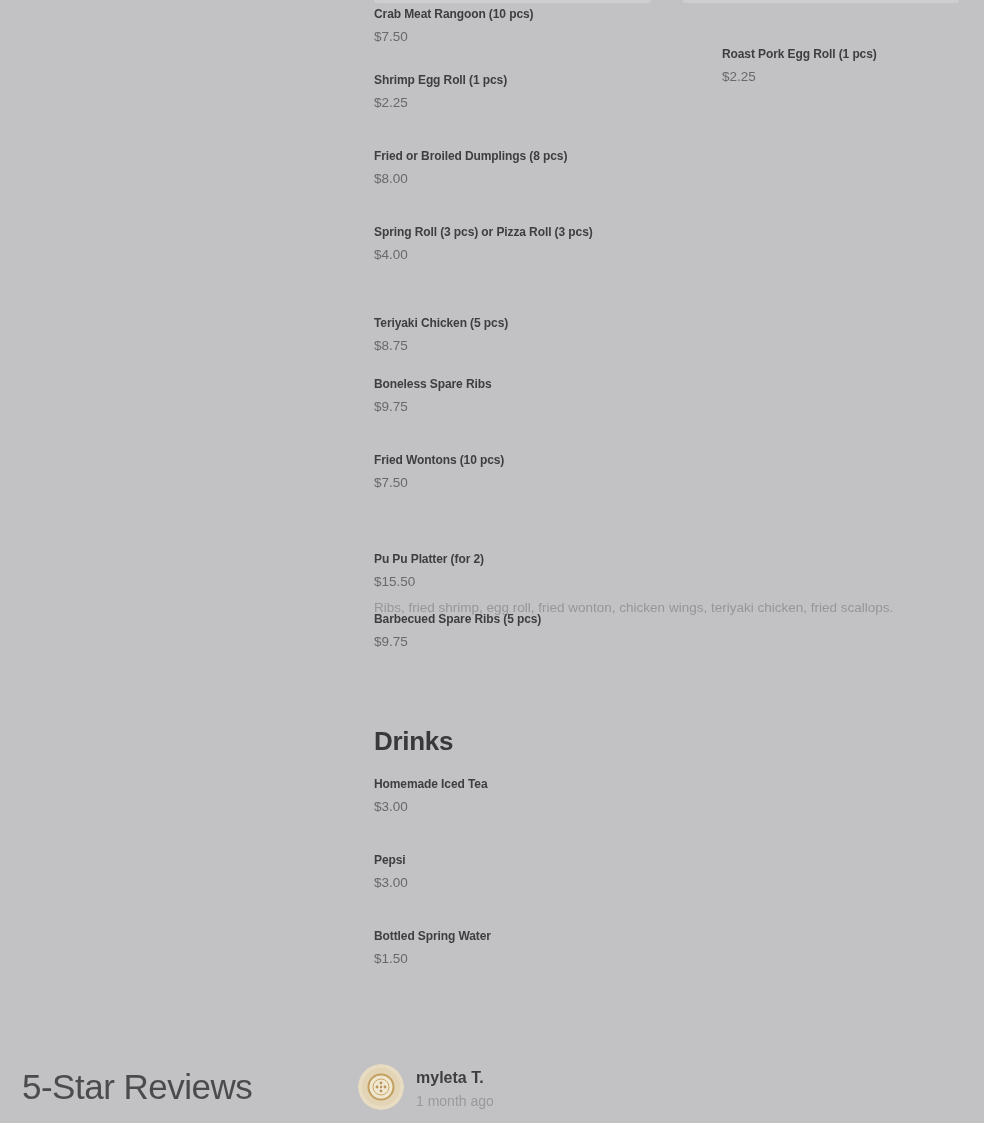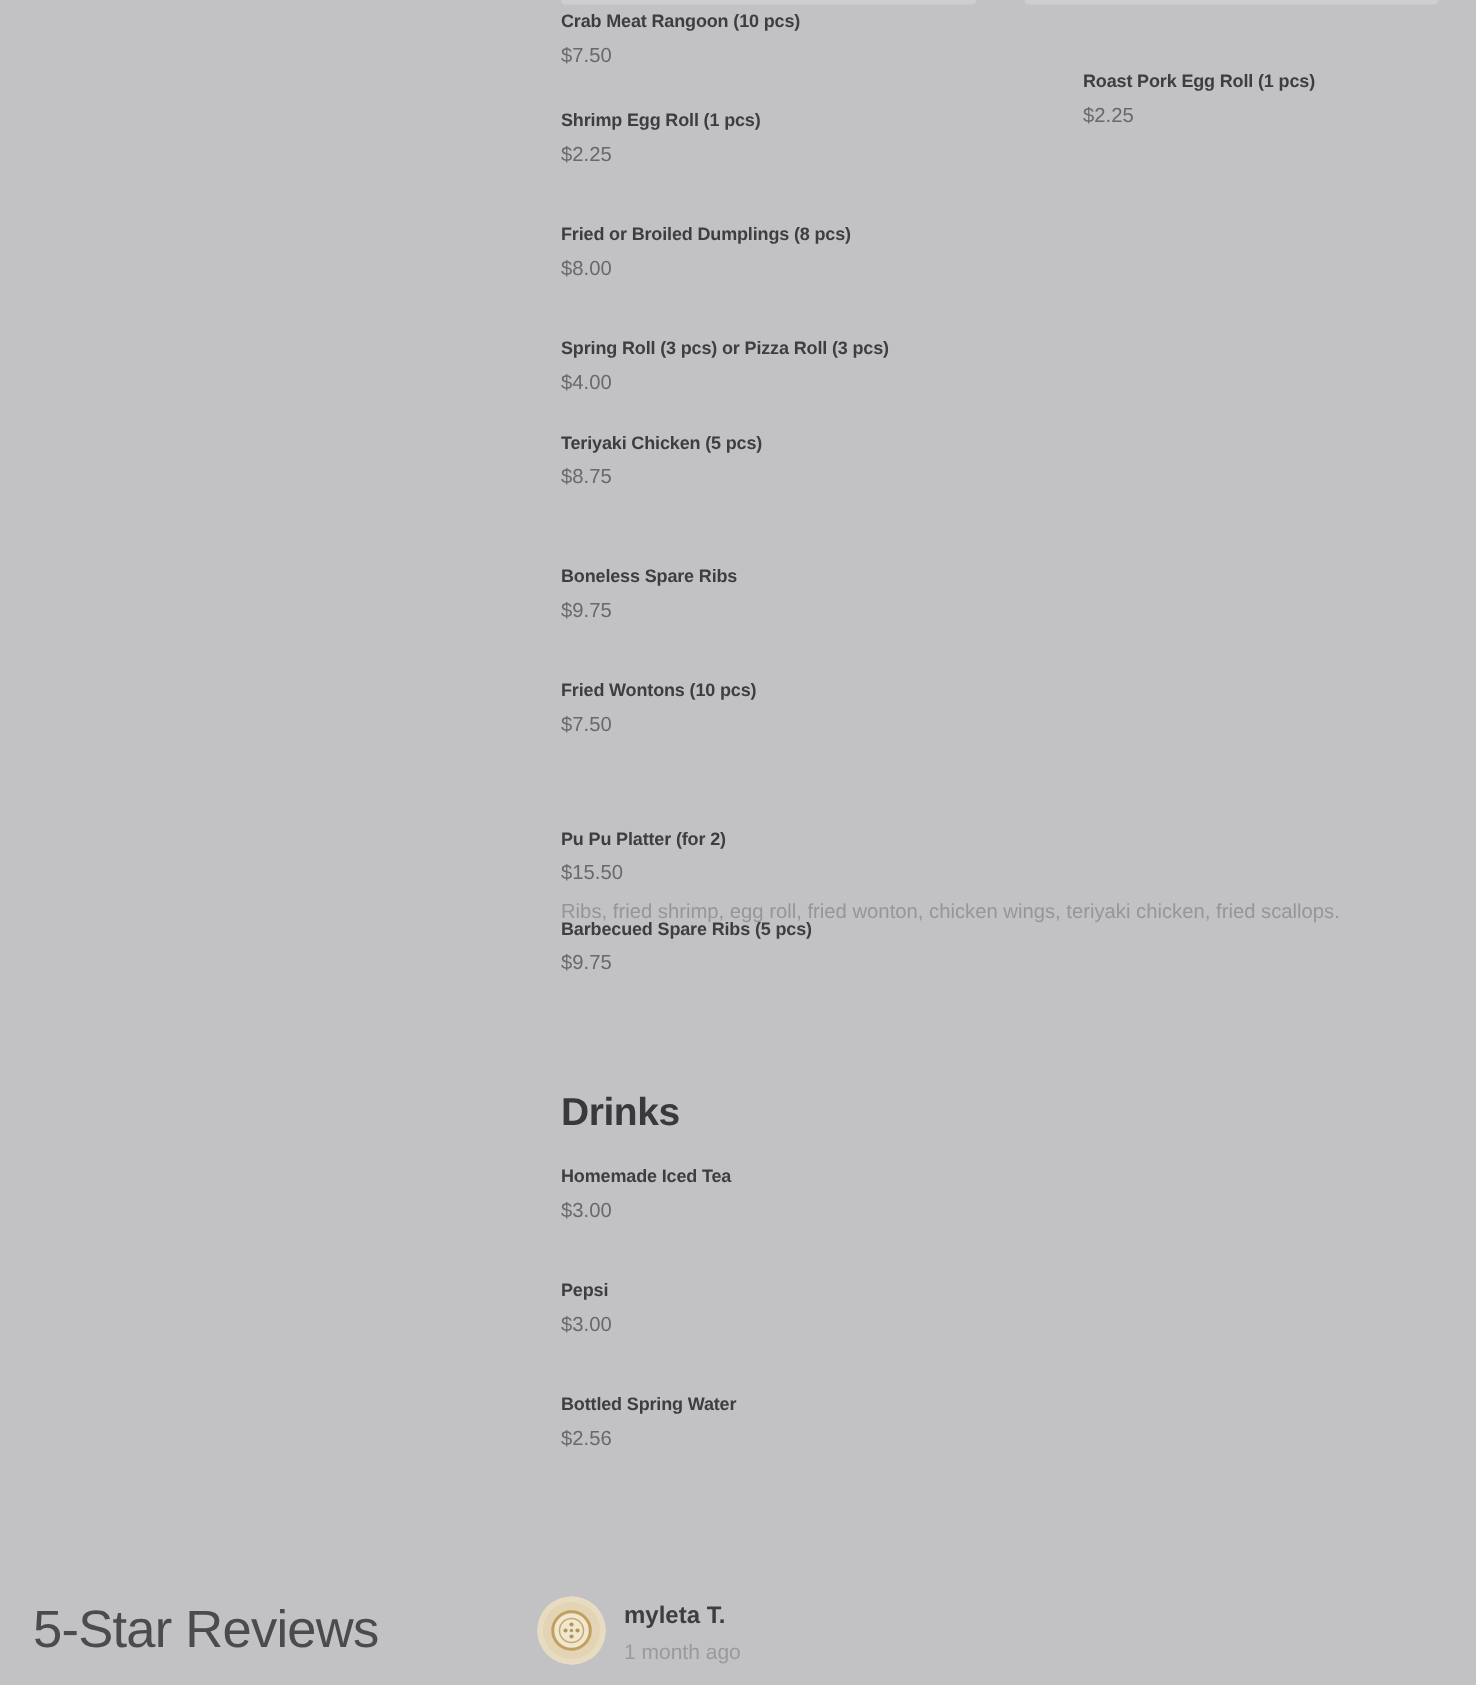--- a/index.html
+++ b/index.html
@@ -98,21 +98,21 @@
   <div class="mi" style="top:145px">
     <div class="mi-name">Fried or Broiled Dumplings (8 pcs)</div>
     <div class="mi-price">$8.00</div>
   </div>
 
   <div class="mi" style="top:221px">
     <div class="mi-name">Spring Roll (3 pcs) or Pizza Roll (3 pcs)</div>
     <div class="mi-price">$4.00</div>
   </div>
 
-  <div class="mi" style="top:284px">
+  <div class="mi" style="top:312px">
     <div class="mi-name">Teriyaki Chicken (5 pcs)</div>
     <div class="mi-price">$8.75</div>
   </div>
 
   <div class="mi" style="top:373px">
     <div class="mi-name">Boneless Spare Ribs</div>
     <div class="mi-price">$9.75</div>
   </div>
 
   <div class="mi" style="top:449px">
@@ -138,21 +138,21 @@
     <div class="mi-price">$3.00</div>
   </div>
 
   <div class="mi" style="top:849px">
     <div class="mi-name">Pepsi</div>
     <div class="mi-price">$3.00</div>
   </div>
 
   <div class="mi" style="top:925px">
     <div class="mi-name">Bottled Spring Water</div>
-    <div class="mi-price">$2.56</div>
+    <div class="mi-price">$1.50</div>
   </div>
 
   <div class="reviews-heading">5-Star Reviews</div>
 
   <div class="review-card">
     <div class="review-avatar">
       <span>
         <svg width="46" height="46" viewBox="0 0 46 46">
           <circle cx="23" cy="23" r="23" fill="#e7dcc2"></circle>
           <circle cx="23" cy="23" r="19" fill="#e2d4b4"></circle>

